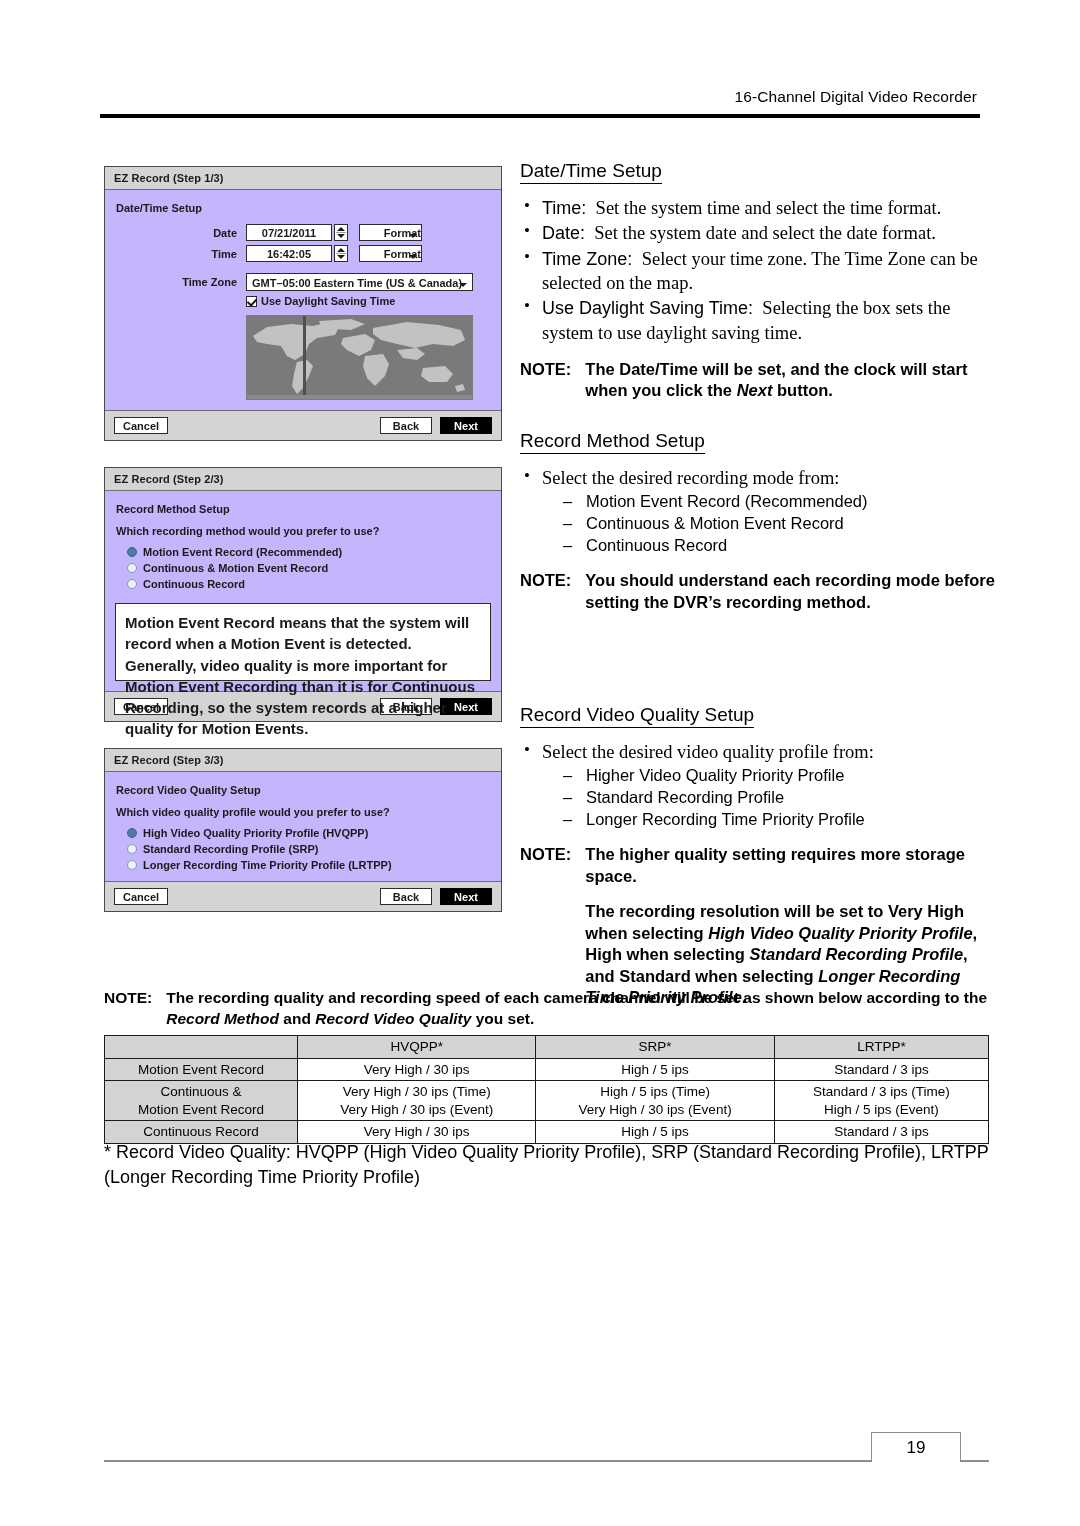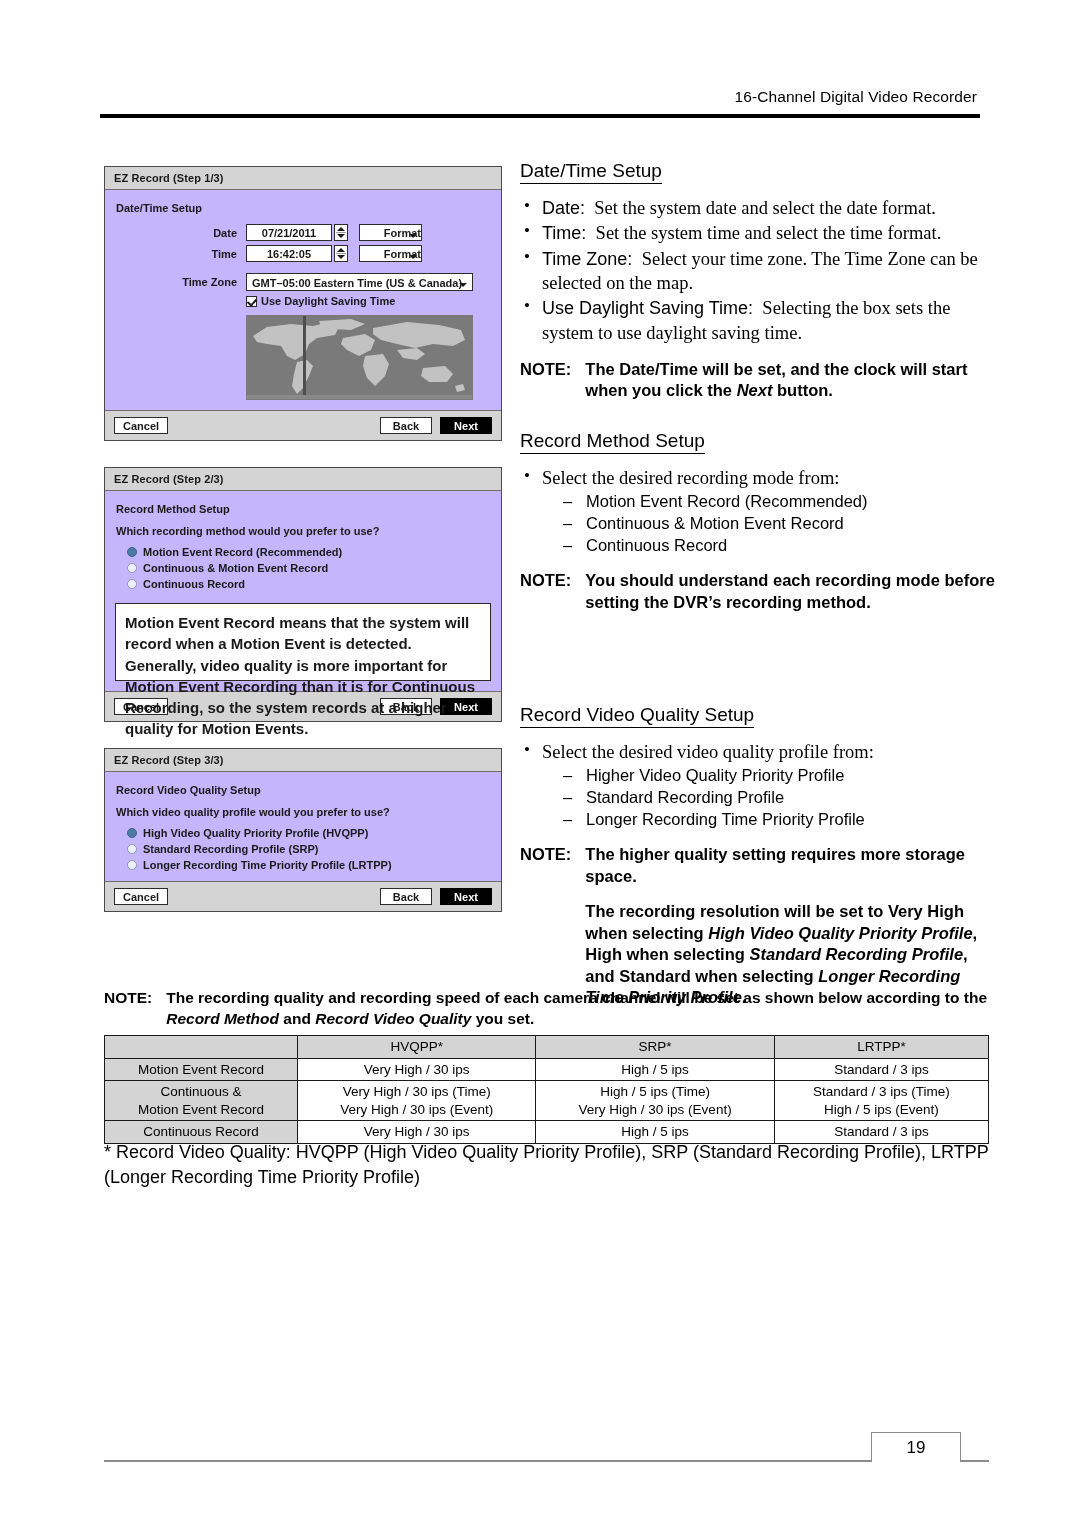--- a/index.html
+++ b/index.html
@@ -352,22 +352,22 @@
         <div class="spacer"></div>
         <div class="btn">Back</div>
         <div class="btn dark">Next</div>
       </div>
     </div>
   </div>
 
   <div class="col-r" style="top:160px;">
     <h2 class="sec">Date/Time Setup</h2>
     <ul class="blt">
+      <li><span class="term">Time:</span>&nbsp; <span>Set the system time and select the time format.</span></li>
       <li><span class="term">Date:</span>&nbsp; <span>Set the system date and select the date format.</span></li>
-      <li><span class="term">Time:</span>&nbsp; <span>Set the system time and select the time format.</span></li>
       <li><span class="term">Time Zone:</span>&nbsp; <span>Select your time zone.  The Time Zone can be selected on the map.</span></li>
       <li><span class="term">Use Daylight Saving Time:</span>&nbsp; <span>Selecting the box sets the system to use daylight saving time.</span></li>
     </ul>
     <div class="note">
       <div class="lbl">NOTE:</div>
       <div class="bdy">
           <p><span>The Date/Time will be set, and the clock will start when you click the </span><i>Next</i><span> button.</span></p>
         </div>
     </div>
   </div>

